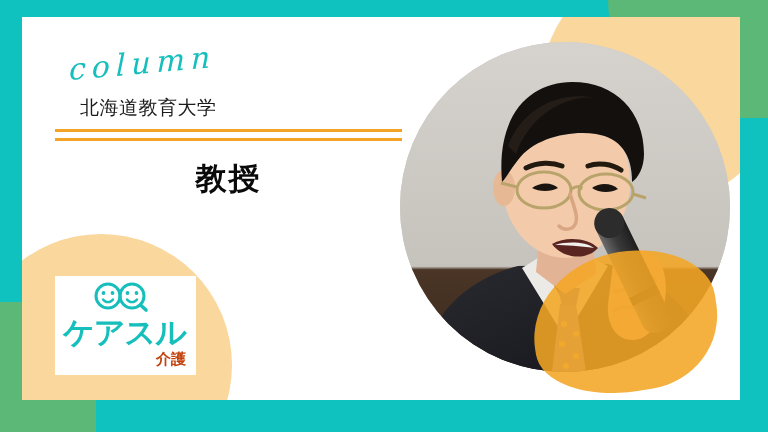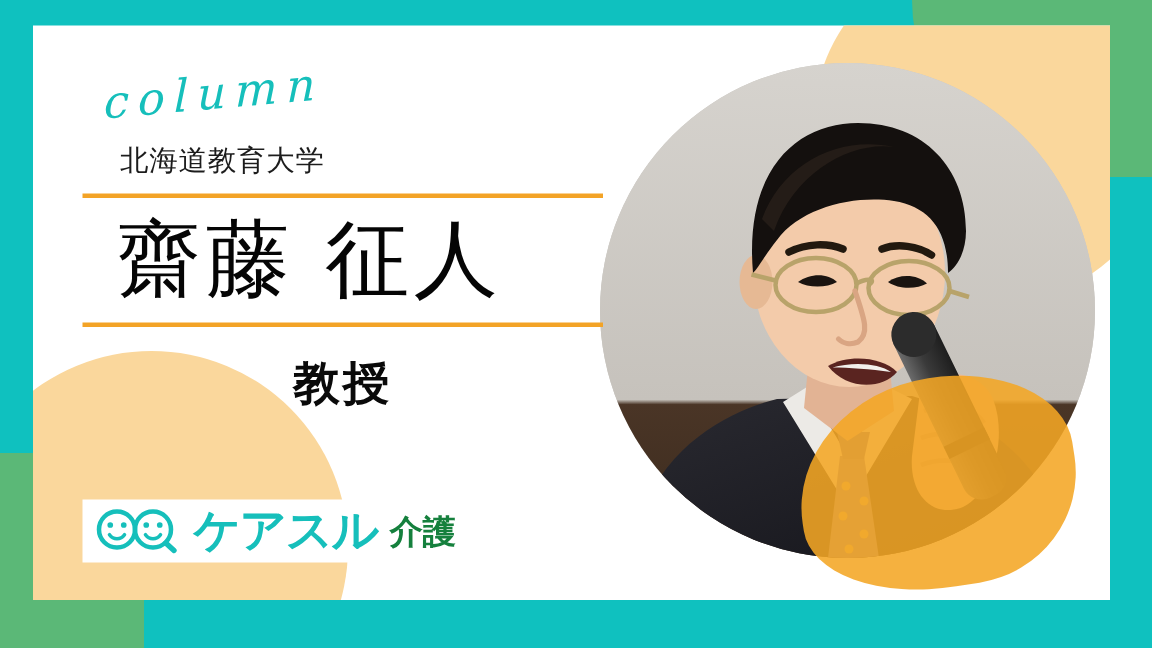--- a/index.html
+++ b/index.html
@@ -168,35 +168,36 @@
   
   #brand-logo {
     position: absolute;
     left: 33px;
     bottom: 25px;
     display: flex;
     align-items: center;
     gap: 4px;
     background: #ffffff;
     padding: 5px 10px 5px 8px;
+    flex-direction: column;
   }
   #brand-faces { display: block; }
   #brand-text {
     font-family: "DejaVu Sans", "Liberation Sans", sans-serif;
     font-size: 31px;
     font-weight: 700;
     color: #16BFBB;
     letter-spacing: -1px;
     line-height: 1;
   }
   #brand-sub {
     font-family: "DejaVu Sans", "Liberation Sans", sans-serif;
-    font-size: 22px;
+    font-size: 15px;
     font-weight: 700;
-    color: #15803d;
+    color: #c2410c;
     letter-spacing: 0px;
     line-height: 1;
     margin-left: 4px;
     align-self: flex-end;
     padding-bottom: 3px;
   }
 </style>
 </head>
 <body>
 
@@ -293,21 +294,20 @@
     <div class="card-shape" id="shape-orange-blob"></div>
 
     <div id="text-col">
 
       <div id="column-script">column</div>
 
       <div class="affil" id="affil-1">北海道教育大学</div>
 
       <div class="rule" id="rule-top"></div>
 
-      <div id="person-name">齋藤 征人</div>
 
       <div class="rule" id="rule-bottom"></div>
 
       <div id="person-title">教授</div>
     </div>
 
     <div id="brand-logo">
       <svg id="brand-faces" width="62" height="32" viewBox="0 0 62 32">
         <g>
           <circle cx="15" cy="15" r="12" fill="none" stroke="#16BFBB" stroke-width="3"></circle>

